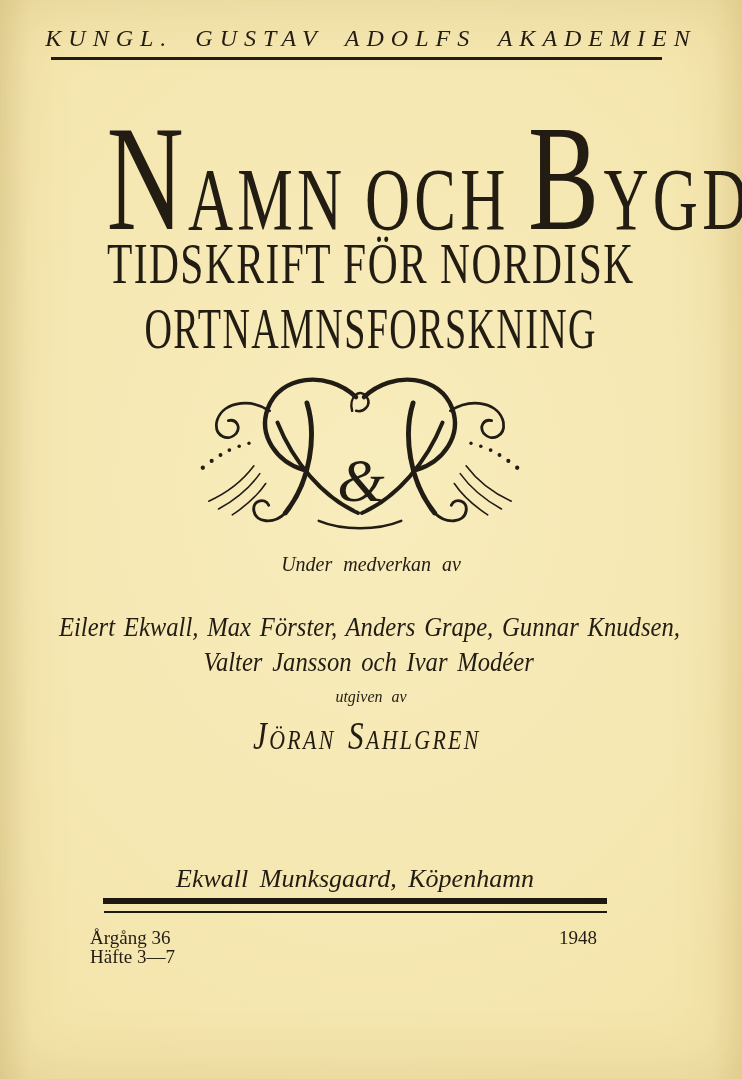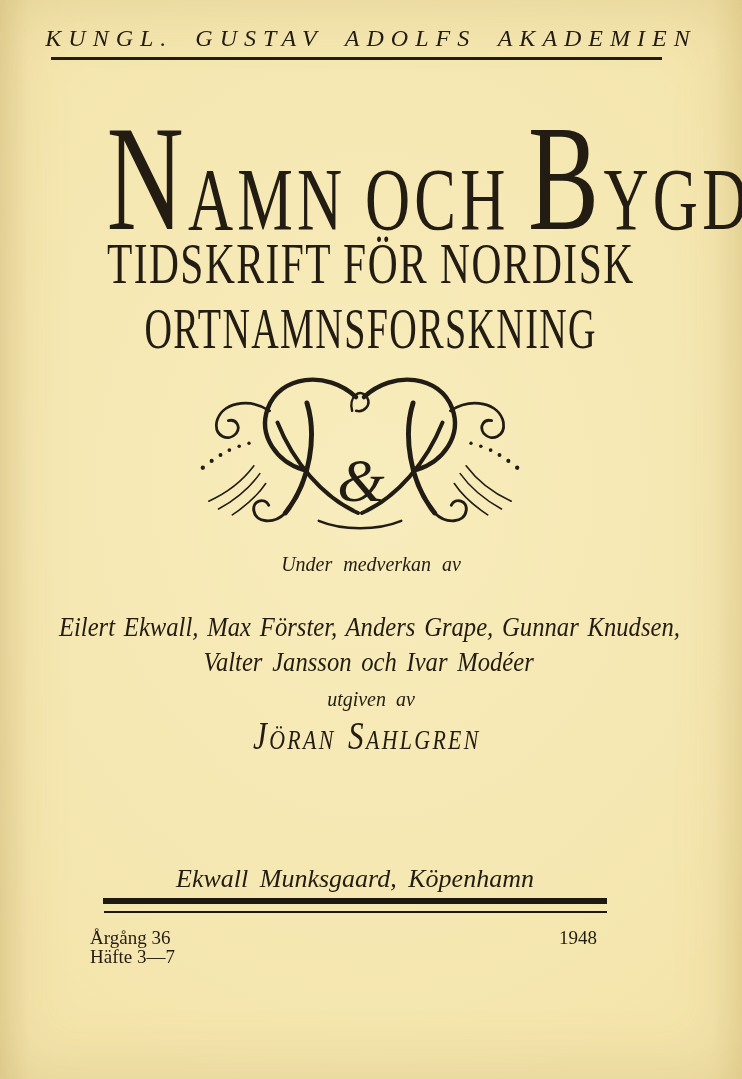--- a/index.html
+++ b/index.html
@@ -78,21 +78,21 @@
     font-size:28px;
     word-spacing:4px;
     transform:scaleX(0.88);
     transform-origin:352px 50%;
   }
 
   
   .editor-intro{
     top:689px;
     font-style:italic;
-    font-size:20px;
+    font-size:16px;
     word-spacing:5px;
   }
   .editor-name{
     top:716px;
     font-style:italic;
     letter-spacing:3px;
     transform:scaleX(0.78);
     transform-origin:352px 50%;
   }
   .editor-name .cap{font-size:40px;}

